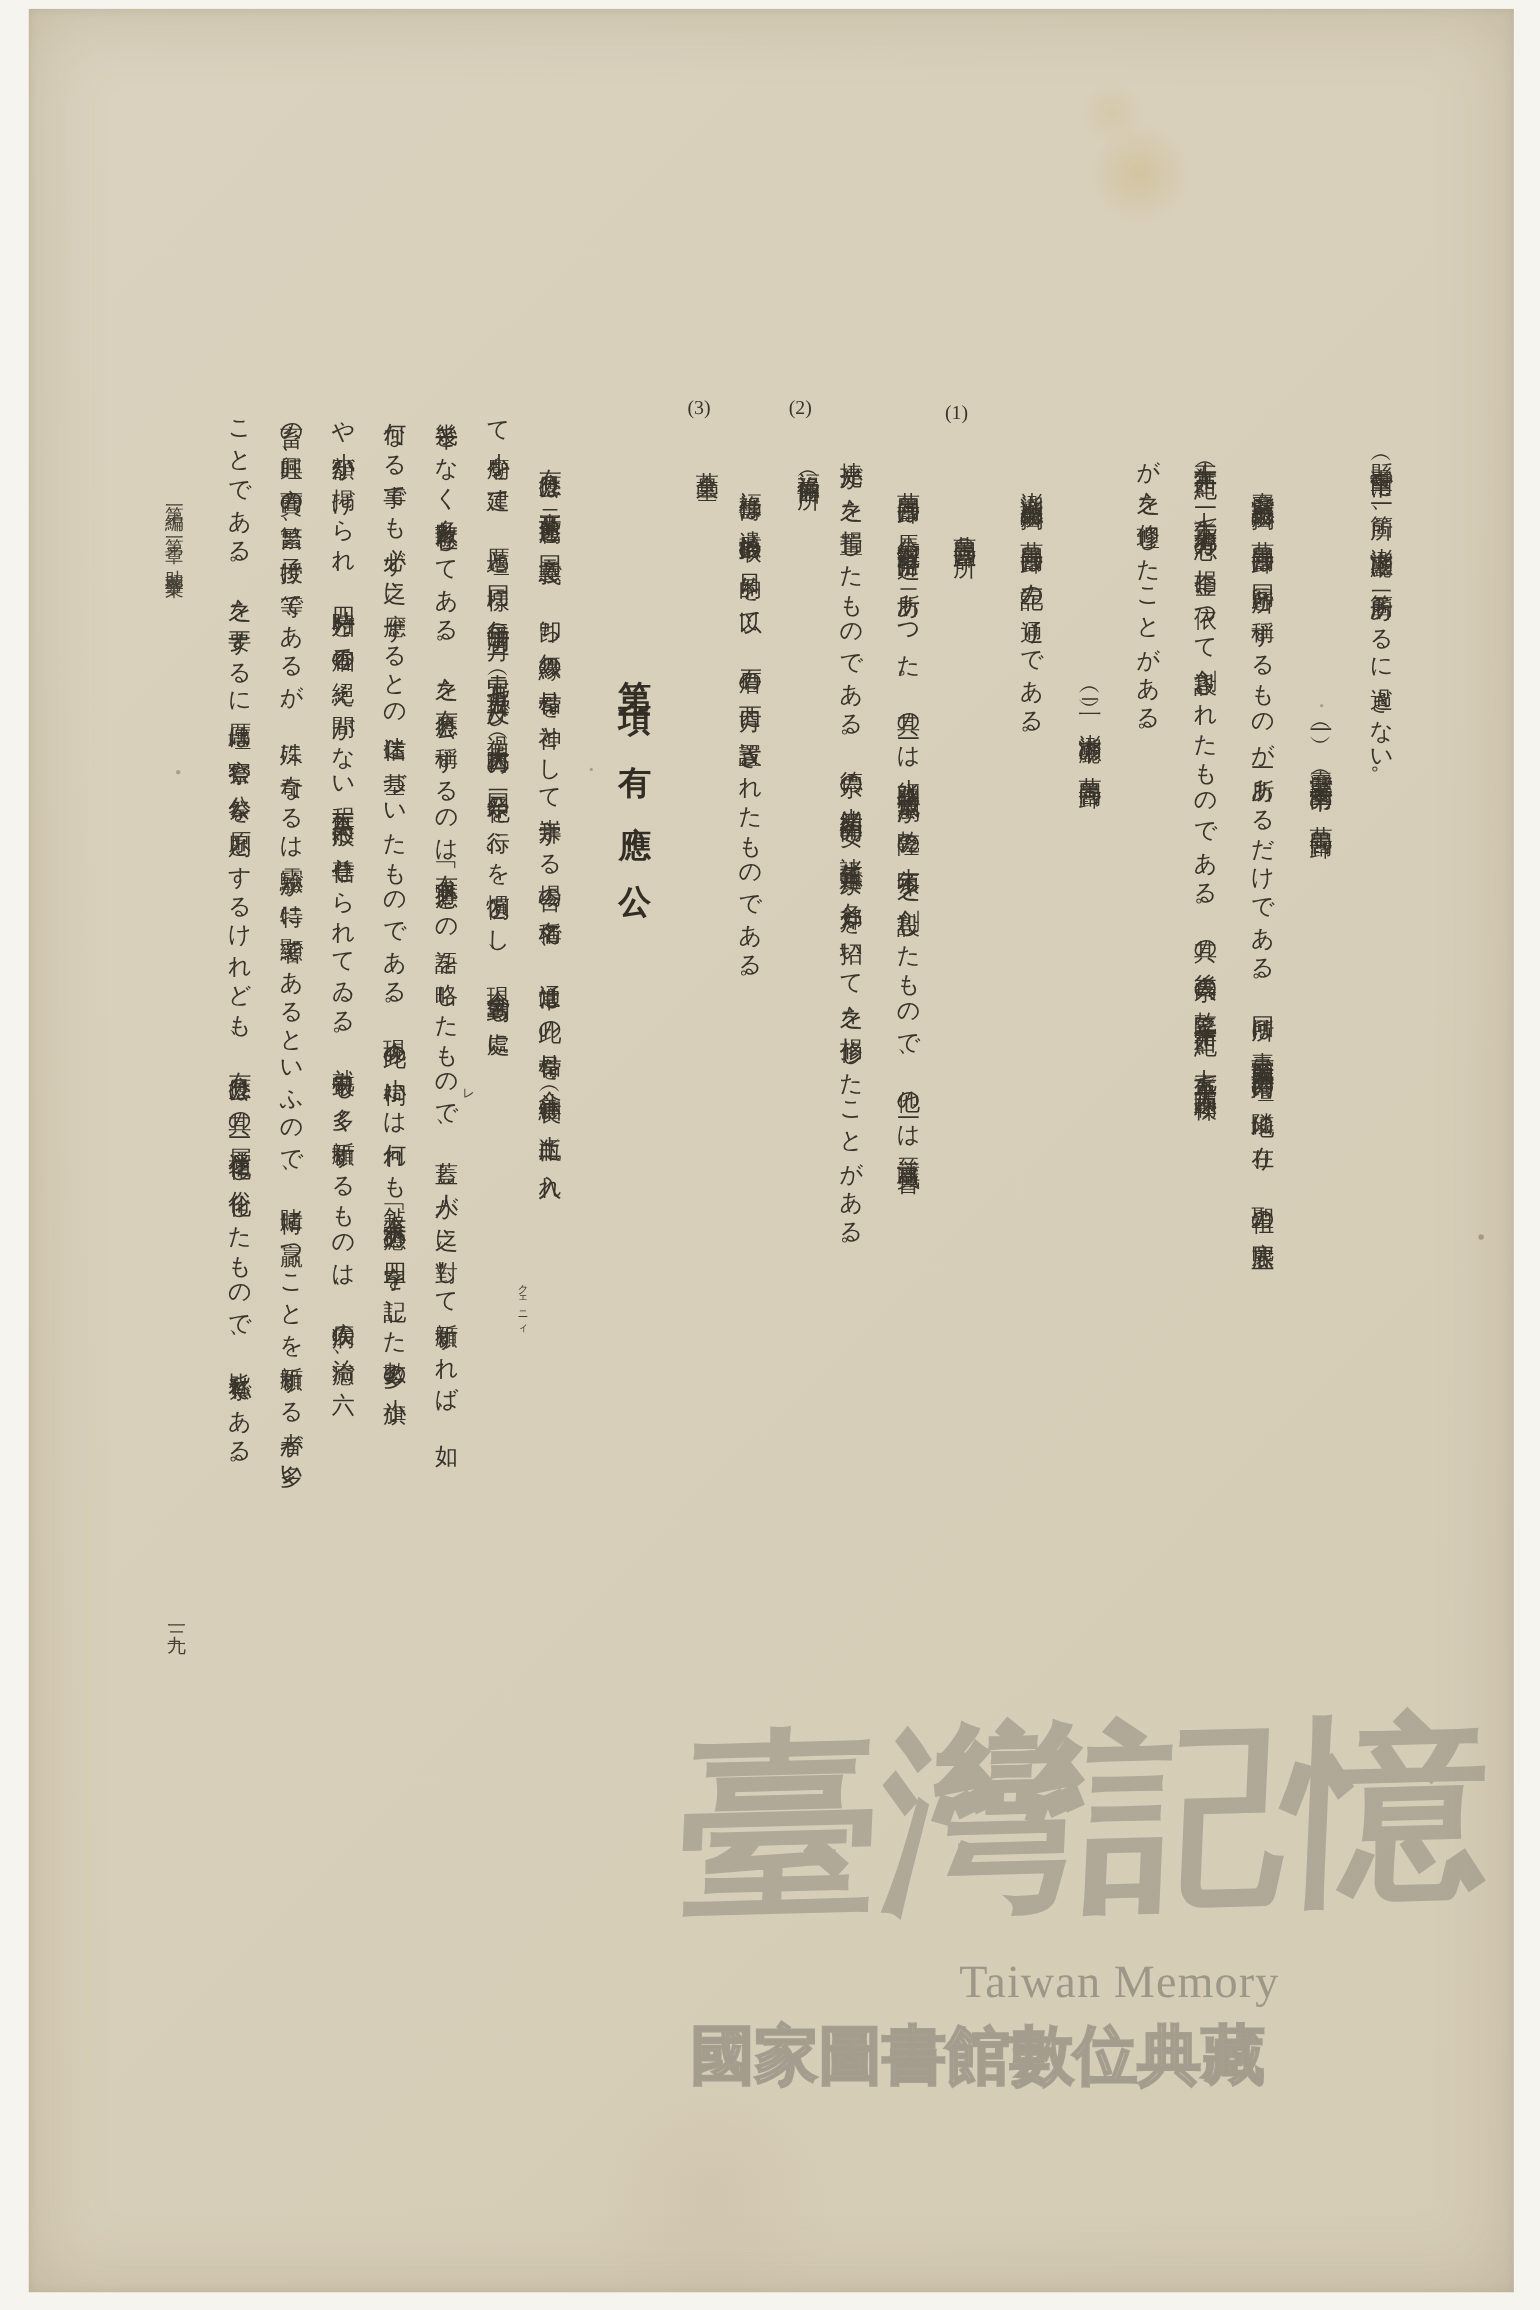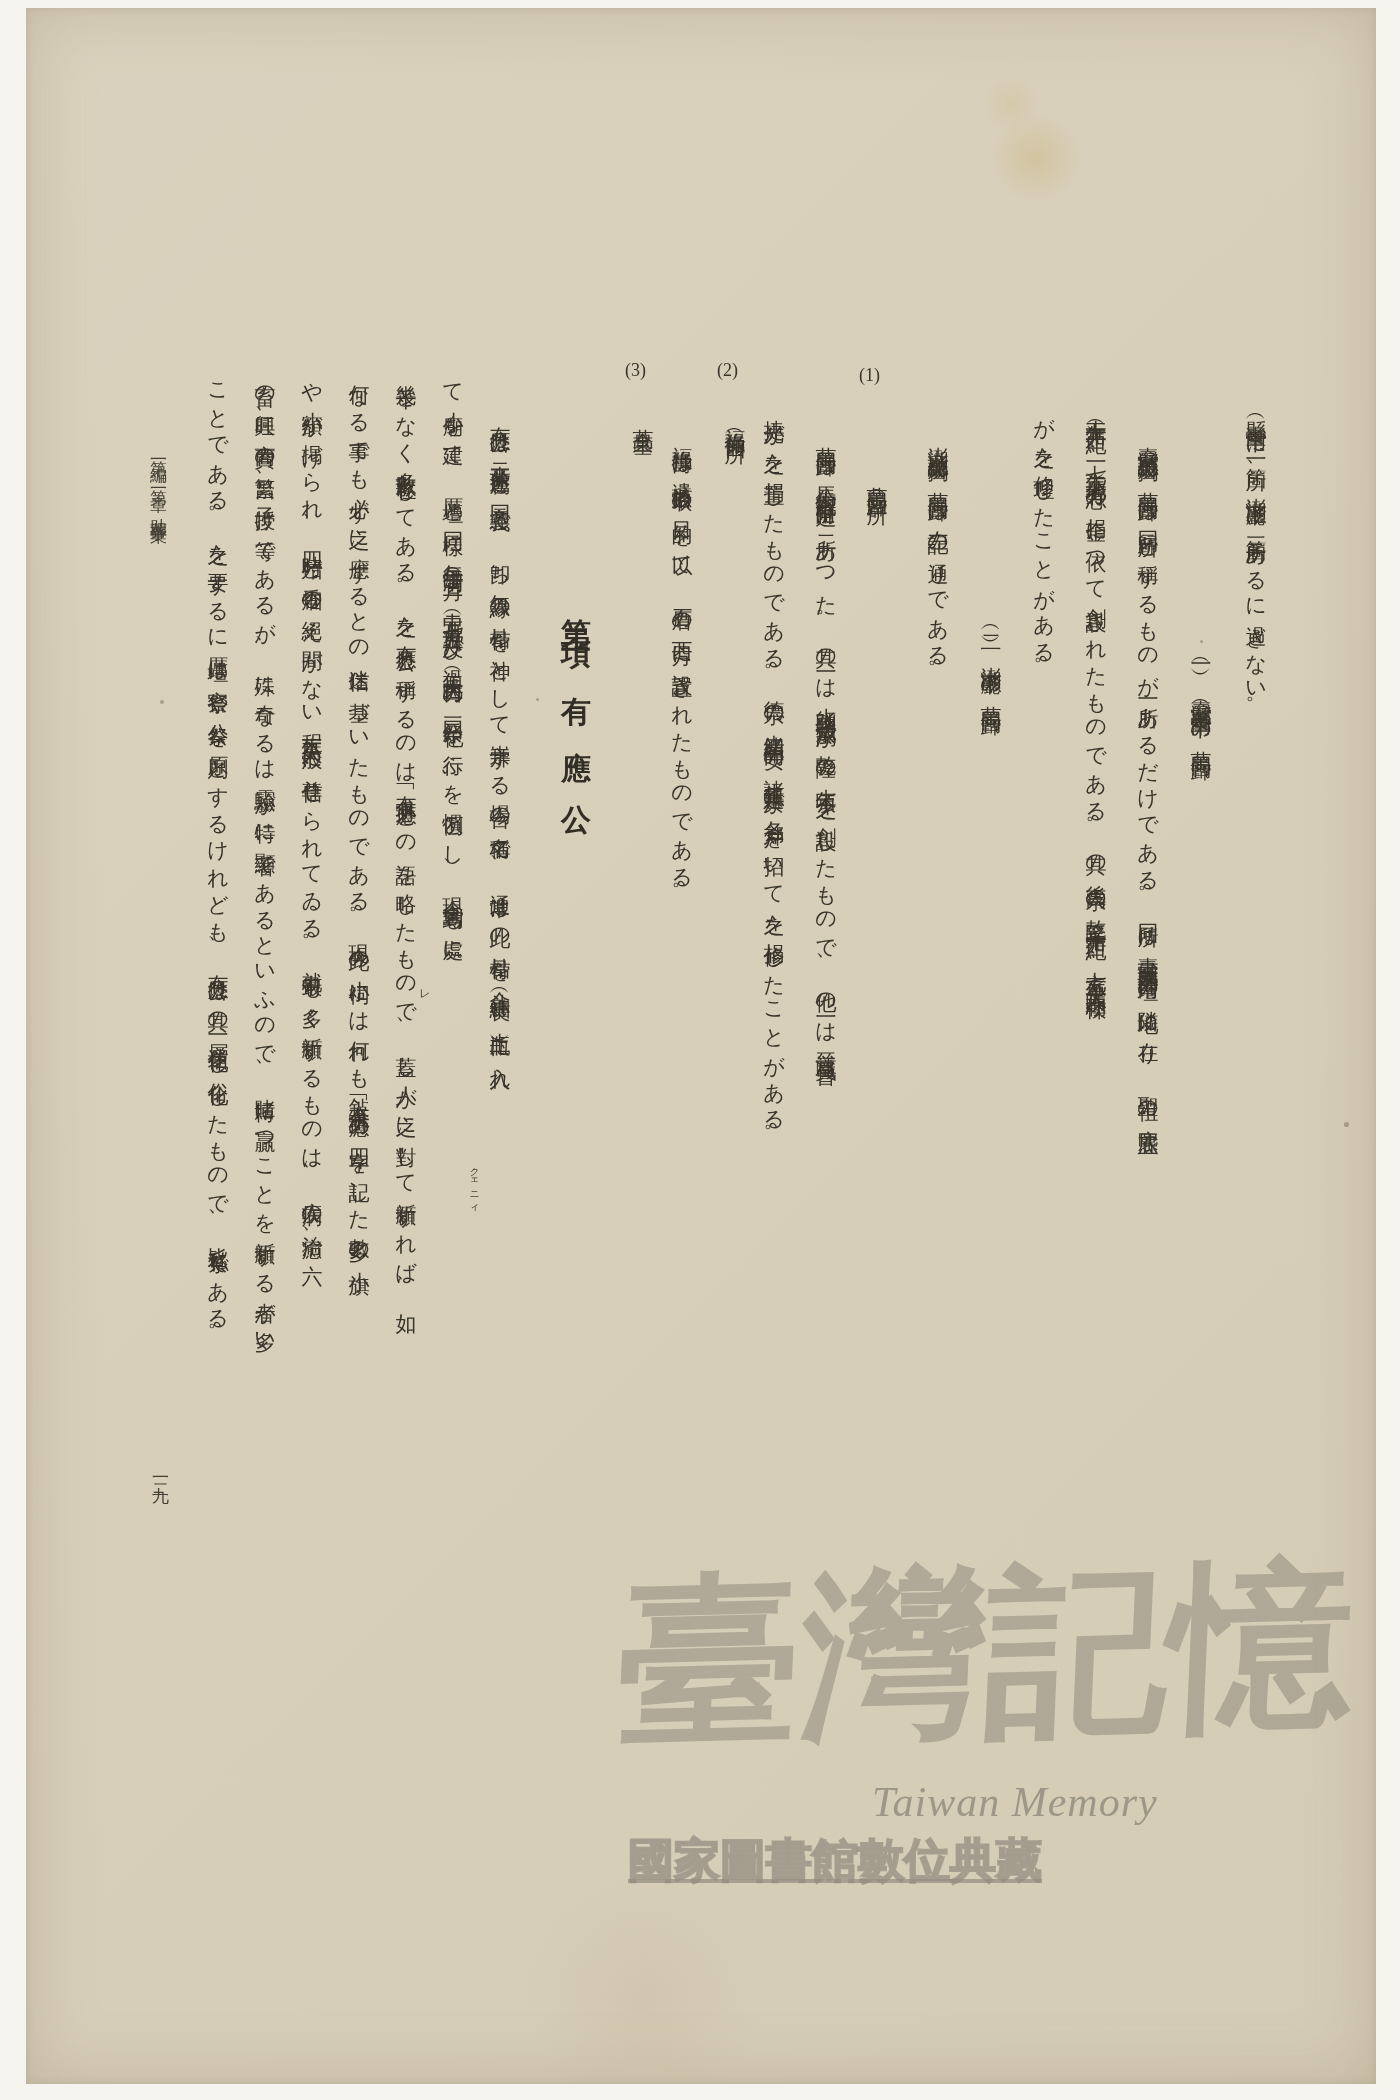--- a/index.html
+++ b/index.html
@@ -61,33 +61,32 @@
   .wm-calli{
     position:absolute;left:618px;top:1548px;width:730px;
     font-size:182px;line-height:1.18;font-weight:bold;
     letter-spacing:2px;
     color:rgba(138,132,119,0.50);
     transform:rotate(-1.5deg) skewX(-4deg);
     white-space:nowrap;
   }
   .wm-latin{
     position:absolute;left:872px;top:1778px;
-    font-size:42px;font-style:italic;
+    font-size:42px;
     color:rgba(147,141,128,0.85);
     letter-spacing:1px;
     white-space:nowrap;
   }
   .wm-outline{
     position:absolute;left:628px;top:1830px;
-    font-size:46px;font-weight:bold;
+    font-size:58px;font-weight:bold;
     letter-spacing:0px;
     color:rgba(150,144,131,0.16);
     -webkit-text-stroke:2px rgba(148,142,129,0.72);
     white-space:nowrap;
-    text-decoration:underline;
   }
   .speck{position:absolute;border-radius:50%;background:rgba(80,68,50,0.35);}
 </style>
 </head>
 <body>
 
 <div class="paper"></div>
 
 <div class="vcol" style="left:1245px;top:403px">縣（臺南）下に一箇所、澎湖廳下に三箇所あるに過ぎない。</div>
 <div class="vcol" style="left:1190px;top:650px">（一）　臺灣縣（臺南）下の萬善同歸</div>

